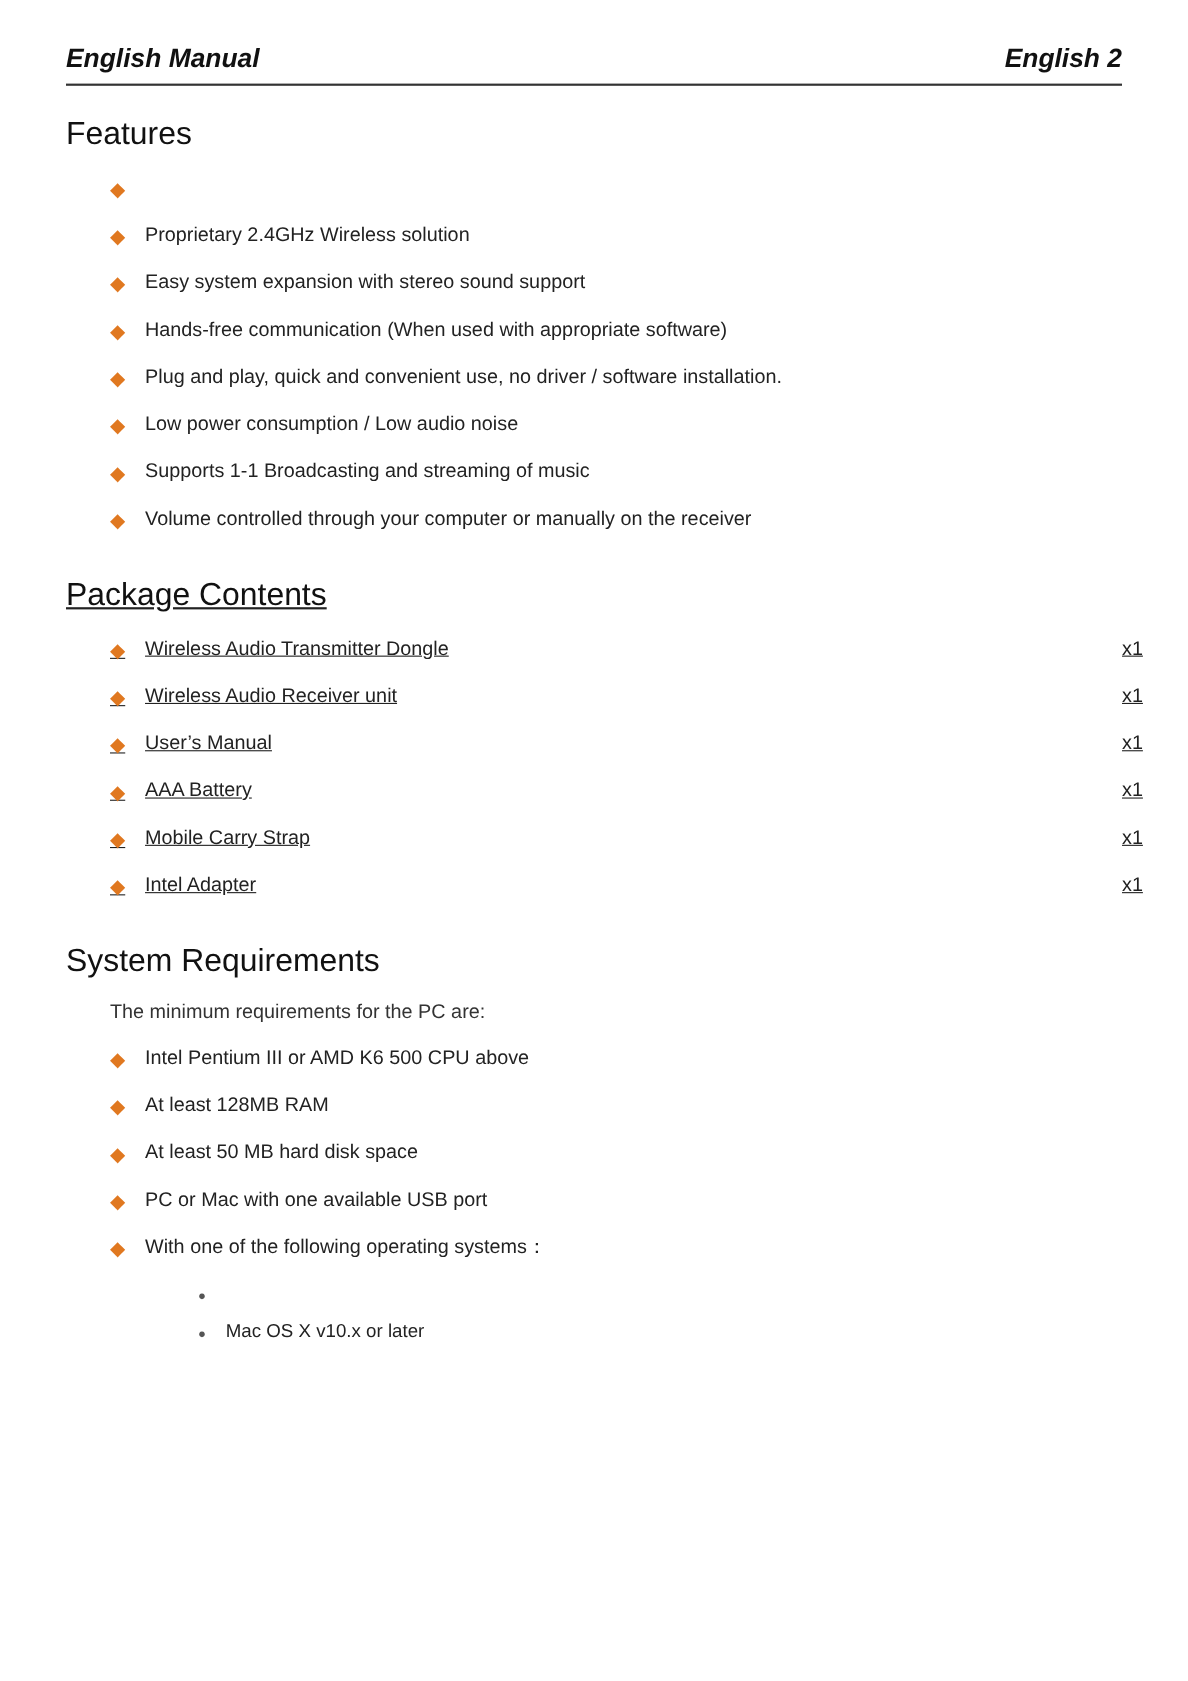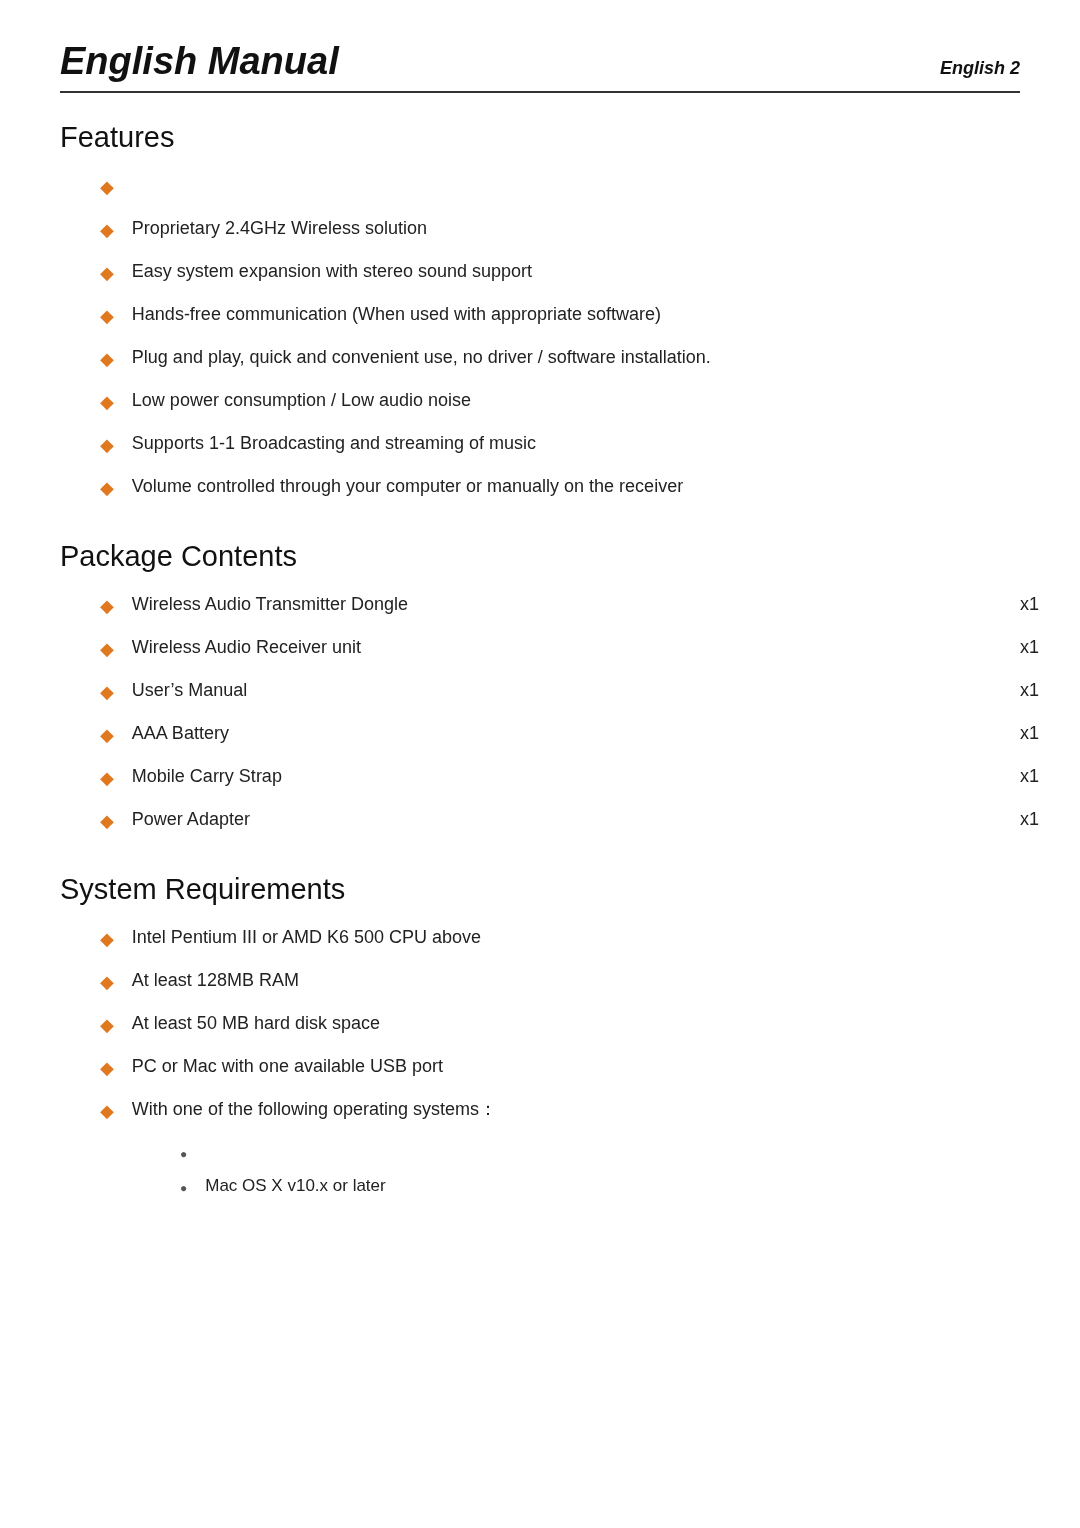--- a/index.html
+++ b/index.html
@@ -20,28 +20,28 @@
     .page-header {
       display: flex;
       justify-content: space-between;
       align-items: baseline;
       border-bottom: 2px solid #333;
       padding-bottom: 8px;
       margin-bottom: 28px;
     }
 
     .page-title {
-      font-size: 38px;
+      font-size: 24px;
       font-weight: 900;
       font-style: italic;
       color: #111;
     }
 
     .page-label {
-      font-size: 18px;
+      font-size: 24px;
       font-weight: 700;
       font-style: italic;
       color: #111;
       text-align: center;
     }
 
     .section-heading {
       font-size: 29px;
       font-weight: 400;
       color: #111;
@@ -77,20 +77,21 @@
     .circle-bullet {
       color: #555;
       font-size: 12px;
       margin-right: 18px;
       margin-top: 6px;
       flex-shrink: 0;
     }
 
     .package-section {
       margin-bottom: 38px;
+      text-decoration: underline;
     }
 
     .package-list {
       list-style: none;
       padding-left: 40px;
     }
 
     .package-list li {
       display: flex;
       align-items: flex-start;
@@ -204,28 +205,29 @@
         <span class="package-item-name">AAA Battery</span>
         <span class="package-item-qty">x1</span>
       </li>
       <li>
         <span class="diamond">◆</span>
         <span class="package-item-name">Mobile Carry Strap</span>
         <span class="package-item-qty">x1</span>
       </li>
       <li>
         <span class="diamond">◆</span>
-        <span class="package-item-name">Power Adapter</span>
+        <span class="package-item-name">Intel Adapter</span>
         <span class="package-item-qty">x1</span>
       </li>
     </ul>
 </div>
 
 <div class="system-section">
   <h2 class="section-heading">System Requirements</h2>
+  <p class="sys-intro">The minimum requirements for the PC are:</p>
   <ul class="bullet-list">
 
   <li>
         <span class="diamond">◆</span>
         <span>Intel Pentium III or AMD K6 500 CPU above</span>
       </li>
       <li>
         <span class="diamond">◆</span>
         <span>At least 128MB RAM</span>
       </li>

